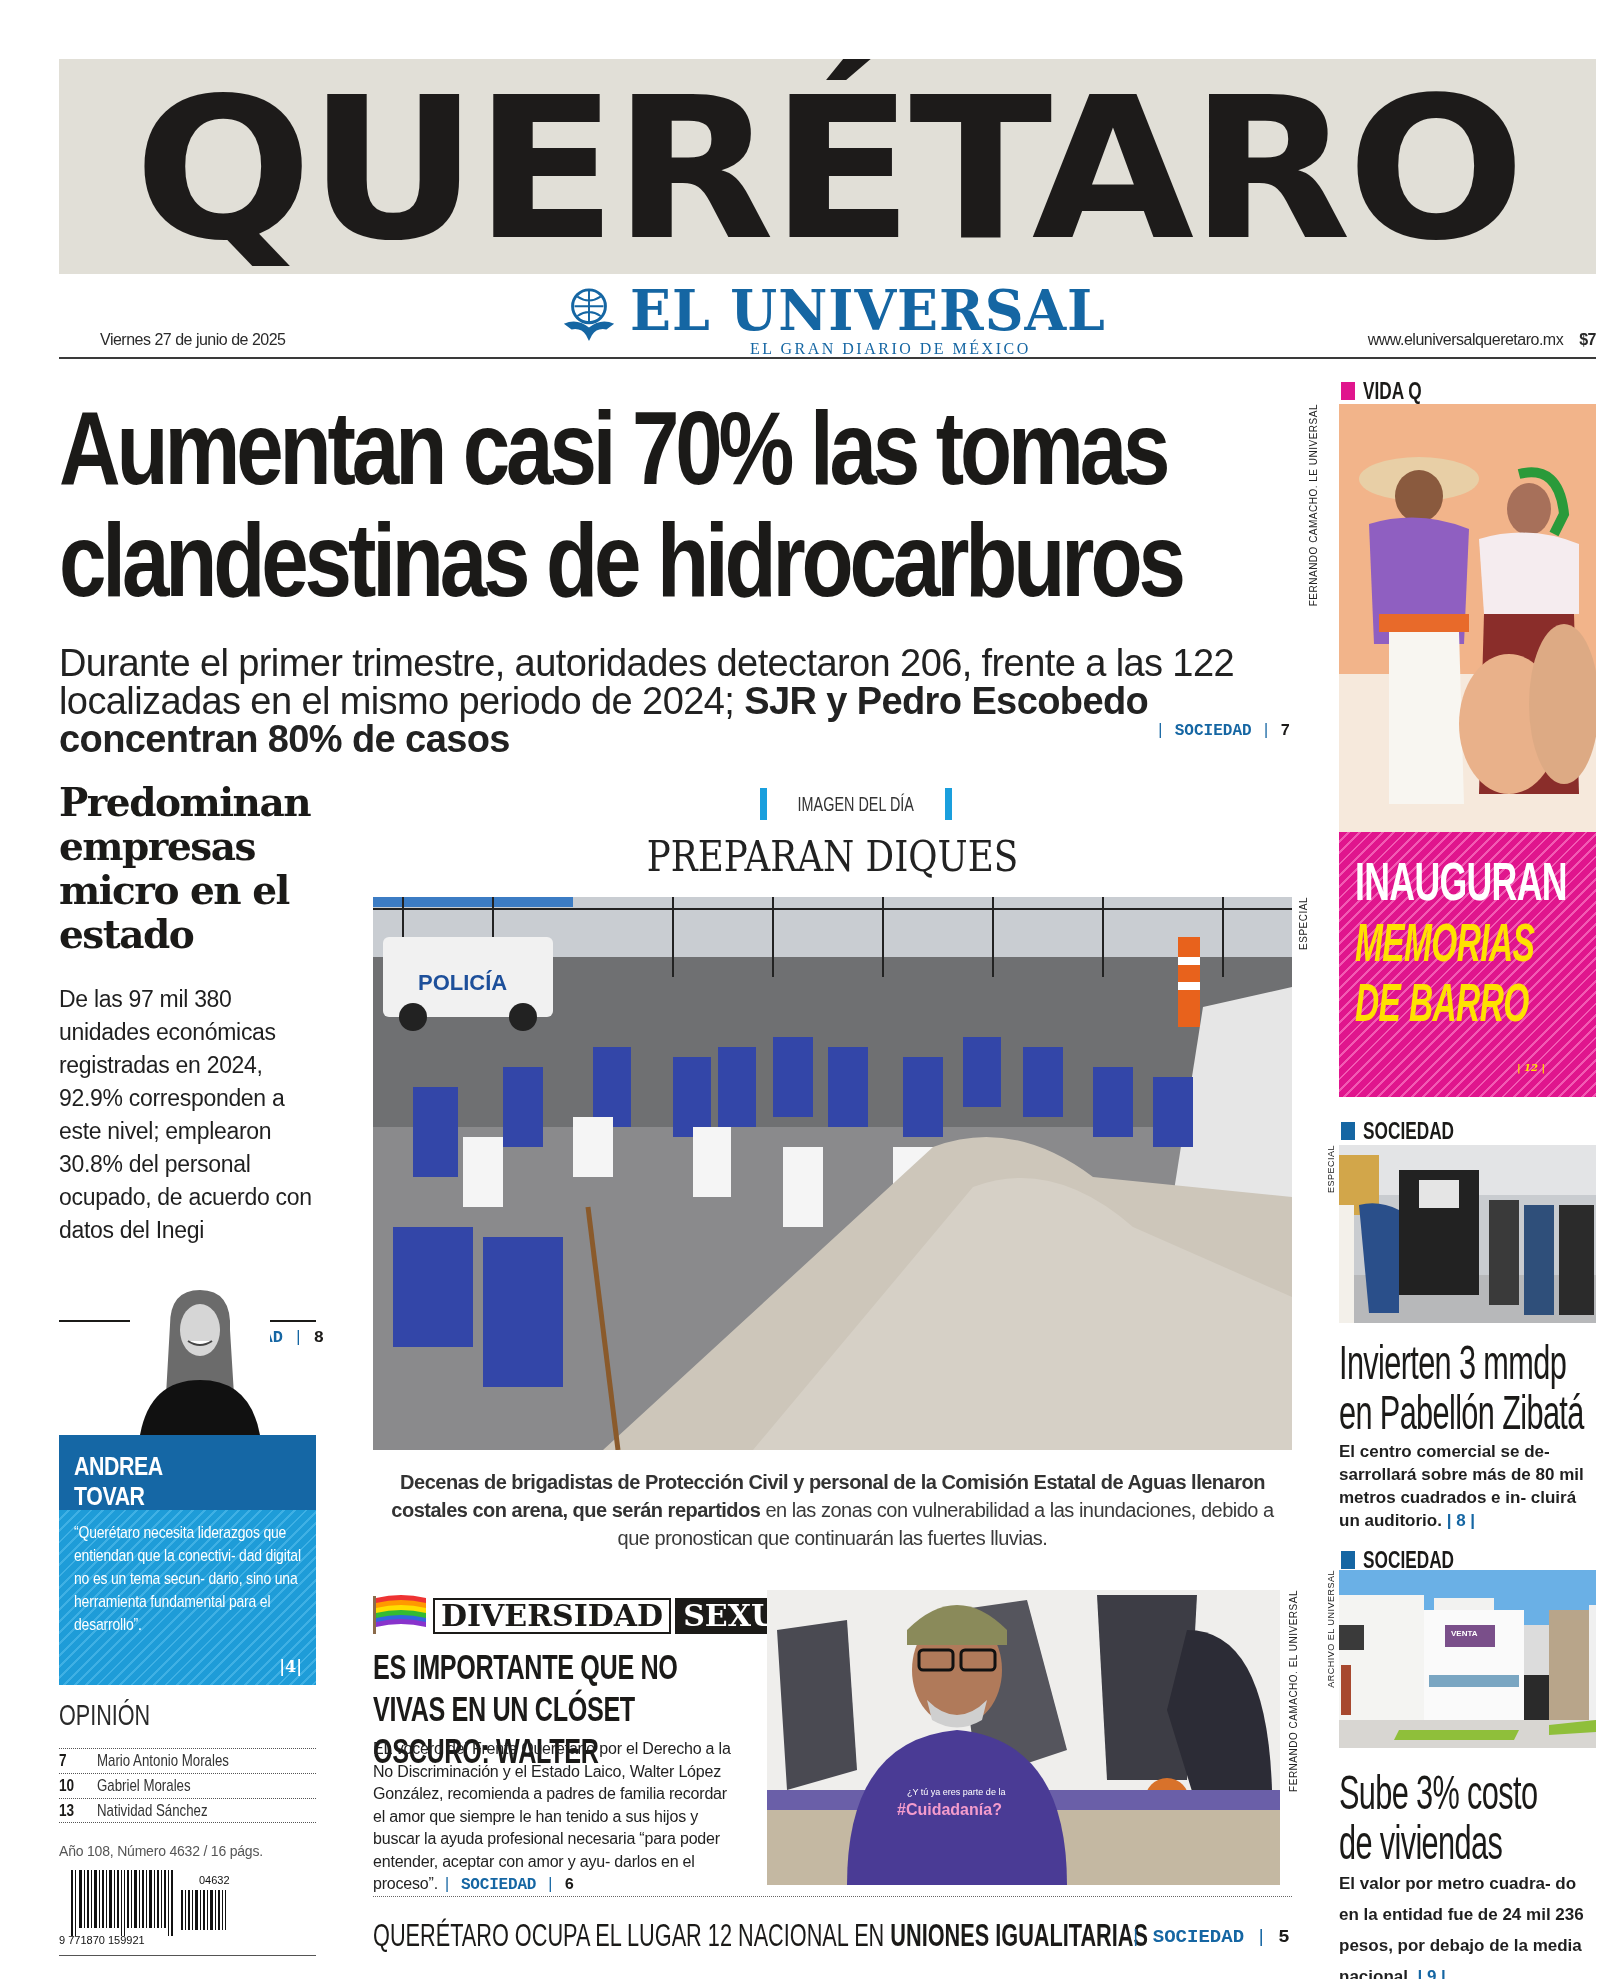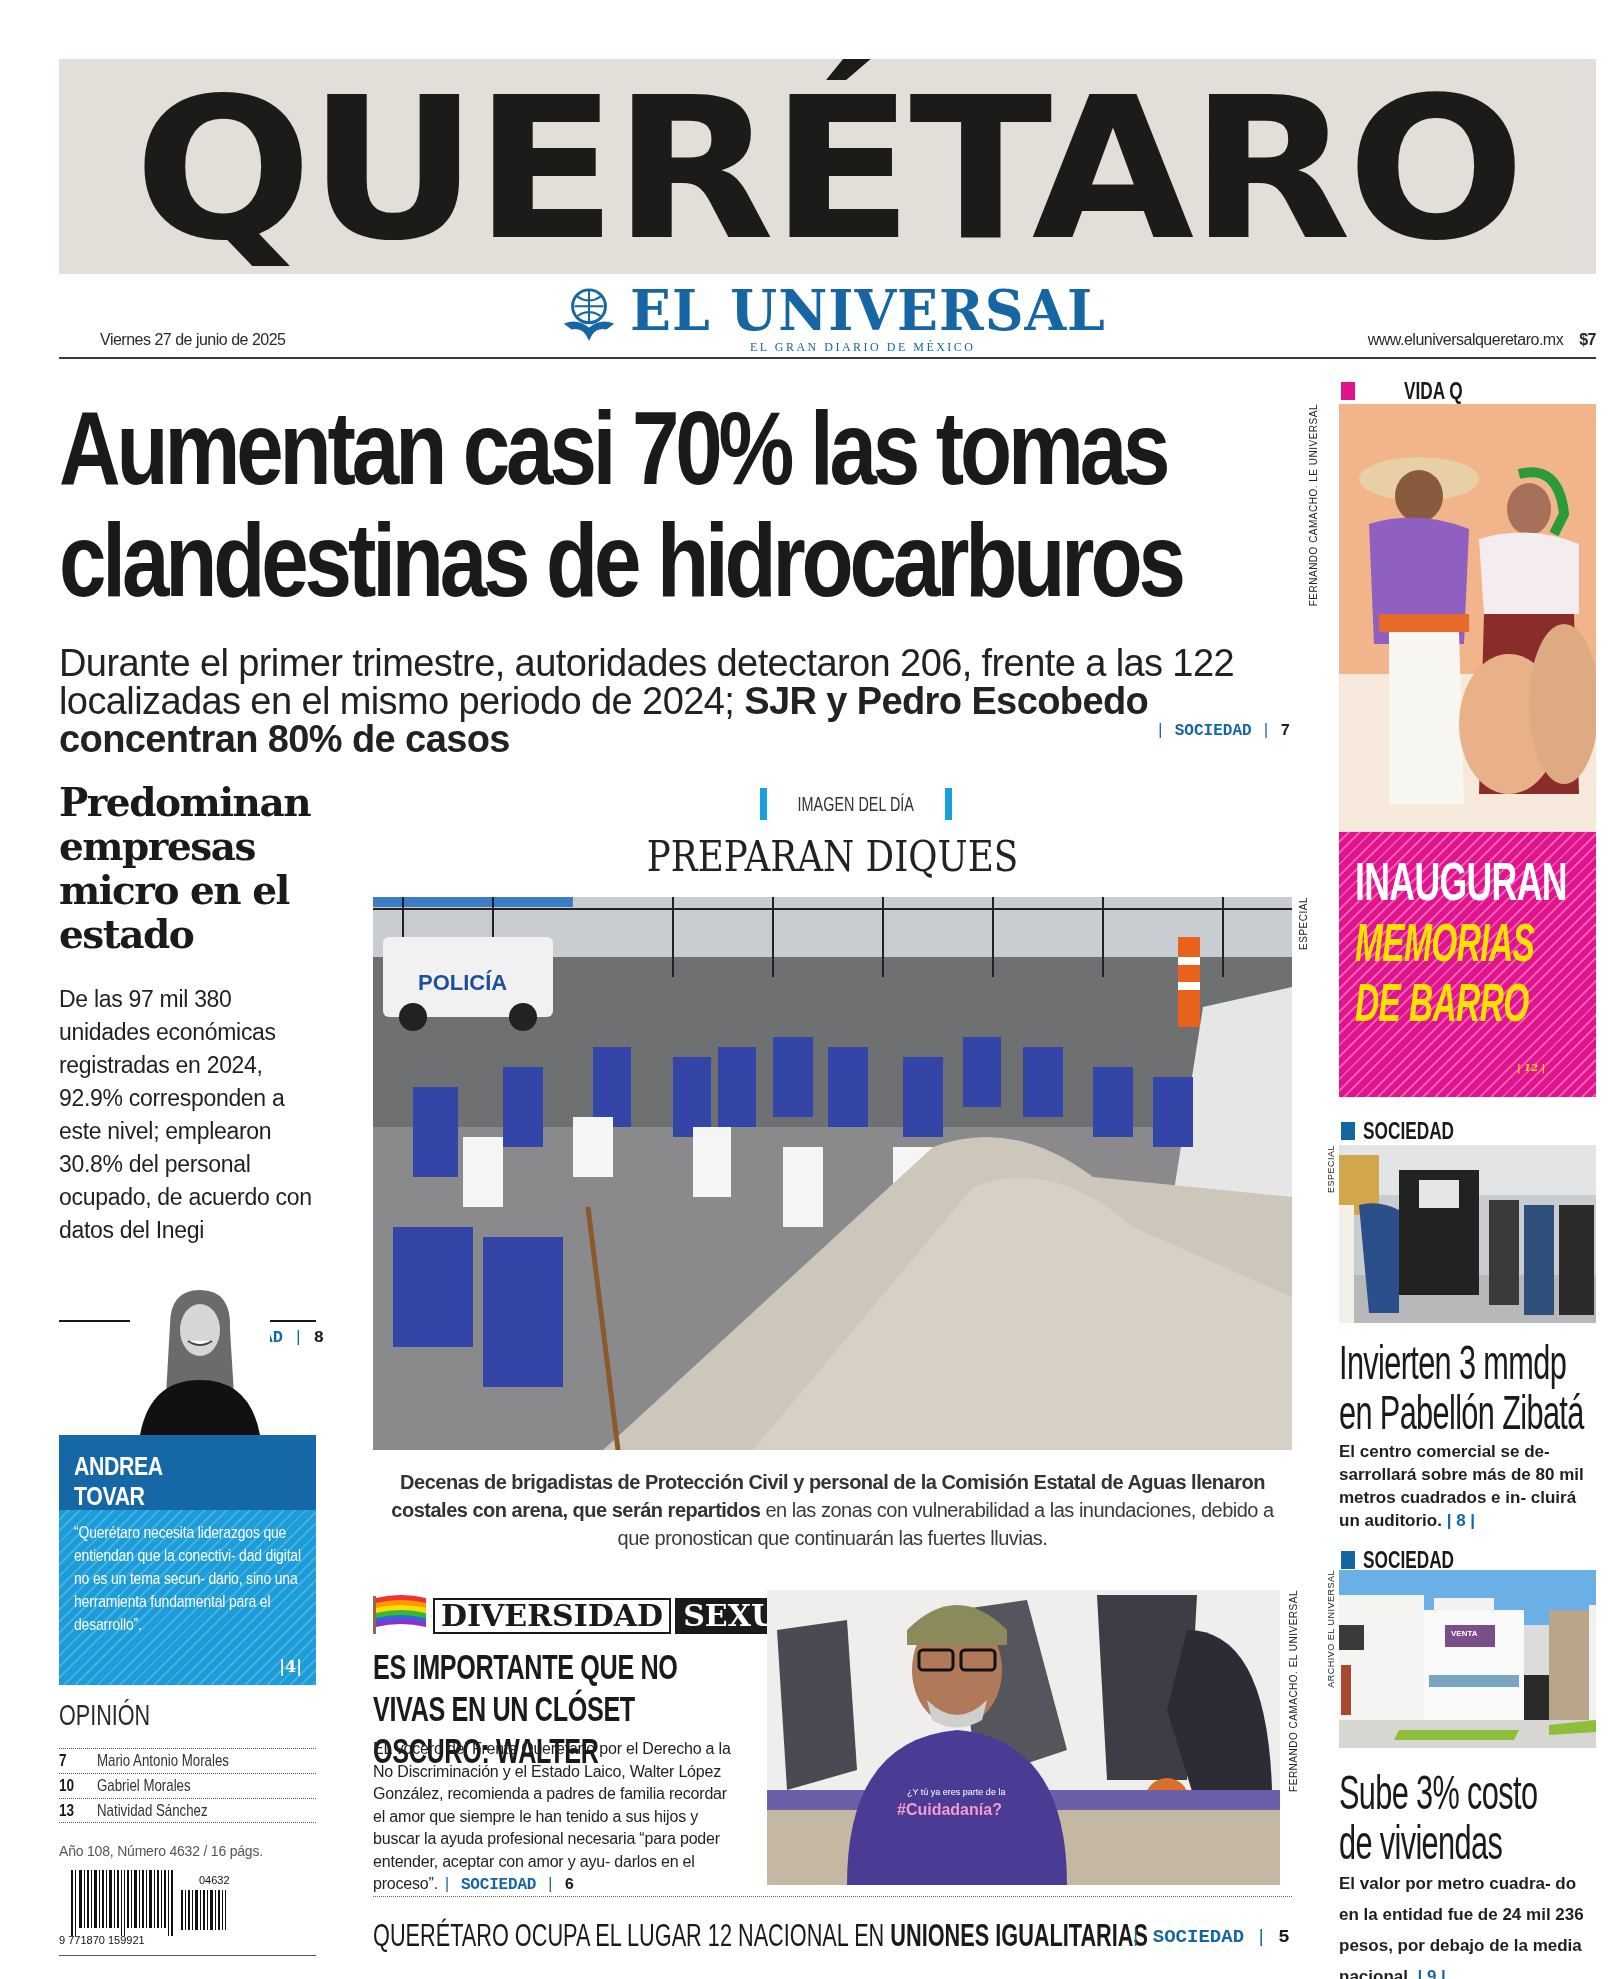--- a/index.html
+++ b/index.html
@@ -10,21 +10,21 @@
   
   .masthead { left: 59px; top: 59px; width: 1537px; height: 215px; background: #e1dfd7; overflow: hidden; }
   .masthead-title { position: absolute; left: 0; right: 0; top: 12px; text-align: center;
     font-family: "DejaVu Sans", sans-serif; font-weight: bold; font-size: 196px; letter-spacing: -4px;
     color: #1d1b1a; line-height: 1; transform: scaleX(1.07); transform-origin: center; }
 
   .logo { left: 560px; top: 283px; width: 540px; height: 72px; }
   .logo-globe { position: absolute; left: 0; top: 2px; width: 58px; height: 58px; }
   .logo-name { position: absolute; left: 70px; top: -6px; font-family: "DejaVu Serif", serif; font-weight: bold;
     font-size: 56px; color: #1566a3; letter-spacing: 1px; white-space: nowrap; transform: scaleX(0.96); transform-origin: left; }
-  .logo-sub { position: absolute; left: 190px; top: 57px; font-family: "Liberation Serif", serif; font-size: 12px;
+  .logo-sub { position: absolute; left: 190px; top: 57px; font-family: "Liberation Serif", serif; font-size: 16px;
     letter-spacing: 2.5px; color: #1566a3; white-space: nowrap; }
   .dateline { left: 59px; top: 331px; font-size: 16px; color: #2a2a2a; letter-spacing: -0.5px; margin-left: 41px; }
   .siteline { right: 24px; top: 331px; font-size: 16px; color: #2a2a2a; letter-spacing: -0.5px; }
   .siteline b { margin-left: 16px; }
   .toprule { left: 59px; top: 357px; width: 1537px; height: 2px; background: #3a3a3a; }
 
   
   .headline { left: 59px; top: 392px; width: 1260px; font-family: "Liberation Sans", sans-serif; font-weight: bold;
     font-size: 104px; line-height: 112px; letter-spacing: -5px; color: #1b1a18; transform: scaleX(0.82); transform-origin: left top; white-space: nowrap; }
   .deck { left: 59px; top: 644px; width: 1240px; font-size: 38px; line-height: 38px; color: #222; letter-spacing: -0.6px; }
@@ -85,21 +85,21 @@
   .credit-walter { left: 1288px; top: 1590px; }
   .dotted-rule { left: 373px; top: 1896px; width: 919px; border-top: 1px dotted #666; }
   .bottom-banner { left: 373px; top: 1918px; width: 919px; white-space: nowrap; font-size: 31px; color: #1b1a18; }
   .bottom-banner .inner { display: inline-block; transform: scaleX(0.7); transform-origin: left; }
   .bottom-banner b { font-weight: bold; }
 
   
   .sec-label { display: flex; align-items: center; height: 26px; }
   .sec-label .sq { width: 14px; height: 18px; margin-right: 8px; }
   .sec-label .txt { font-weight: bold; font-size: 23px; transform: scaleX(0.75); transform-origin: left; white-space: nowrap; }
-  .vidaq-label { left: 1341px; top: 378px; gap: 41px; }
+  .vidaq-label { left: 1341px; top: 378px; }
   .vidaq-photo { left: 1339px; top: 404px; width: 257px; height: 428px; overflow: hidden; }
   .credit-vidaq { left: 1308px; top: 404px; }
   .pink-box { left: 1339px; top: 832px; width: 257px; height: 265px;
     background: repeating-linear-gradient(135deg, #e0158d 0px, #e0158d 6px, #f25ab3 6px, #f25ab3 8px); }
   .pink-1 { position: absolute; left: 16px; top: 18px; font-weight: bold; font-size: 54px; color: #fff;
     transform: scaleX(0.66); transform-origin: left; white-space: nowrap; letter-spacing: -1px; }
   .pink-2 { position: absolute; left: 16px; top: 80px; font-weight: bold; font-style: italic; font-size: 54px; line-height: 60px; color: #ffe100;
     transform: scaleX(0.62); transform-origin: left; white-space: nowrap; letter-spacing: -1px; }
   .pink-page { position: absolute; left: 178px; top: 230px; font-family: "DejaVu Serif", serif; font-weight: bold; color: #ffe100; font-size: 10px; font-style: italic; }
 

